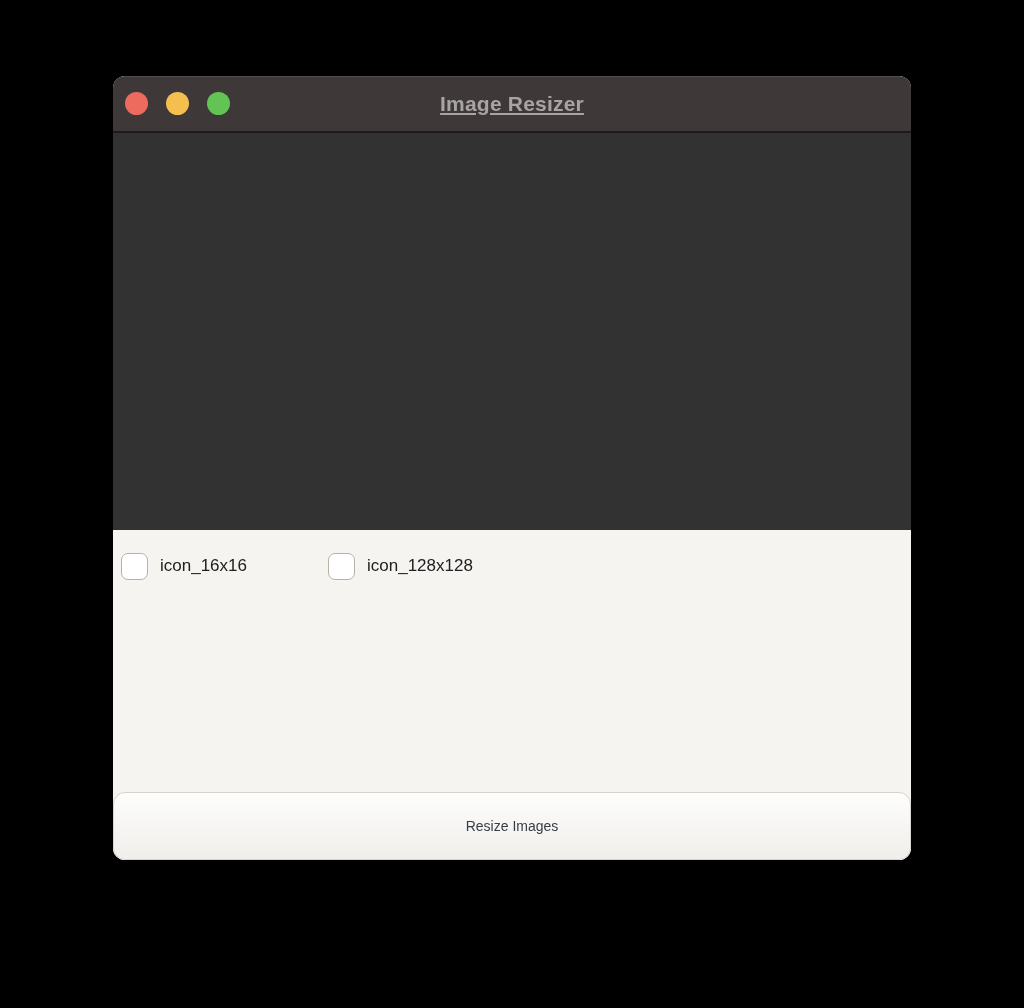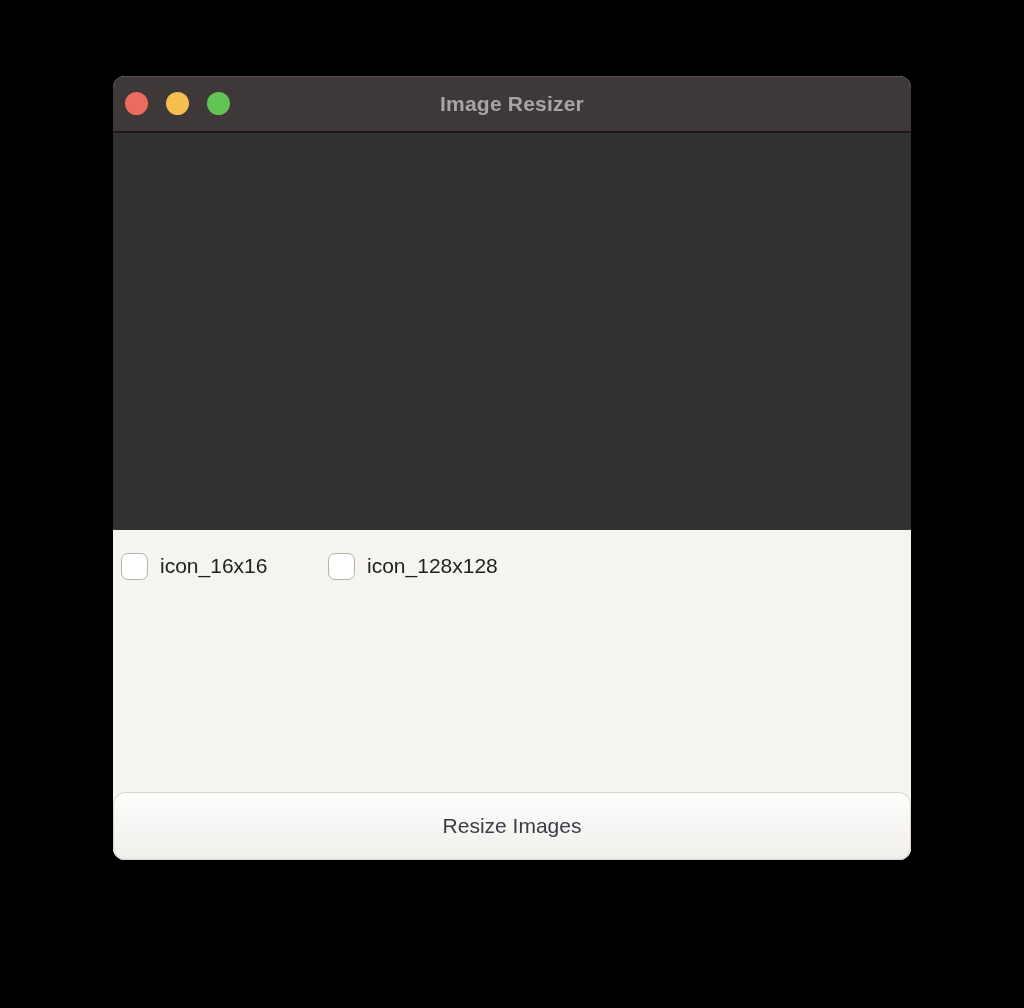--- a/index.html
+++ b/index.html
@@ -48,20 +48,21 @@
   .light {
     width: 23px;
     height: 23px;
     border-radius: 50%;
   }
   .window-title {
     font-size: 21px;
     font-weight: bold;
     color: #a8a4a5;
     letter-spacing: 0.2px;
+    text-decoration: underline;
   }
   
   .dropzone {
     flex: 1 1 auto;
     background: #323233;
   }
   
   .panel {
     position: relative;
     flex: 0 0 330px;
@@ -84,37 +85,37 @@
     width: 27px;
     height: 27px;
     margin: 0 12px 0 0;
     background: #ffffff;
     border: 1.5px solid #b7b1a8;
     border-radius: 7px;
     box-sizing: border-box;
     flex: 0 0 auto;
   }
   .option-label {
-    font-size: 21px;
+    font-size: 17px;
     color: #212121;
     white-space: nowrap;
   }
   
   .resize-button {
     position: absolute;
     left: 0;
     right: 0;
     bottom: 0;
     height: 68px;
     border: 1px solid #d7d3cc;
     border-radius: 12px;
     box-sizing: border-box;
     background: linear-gradient(to bottom, #fdfdfc 0%, #f6f5f3 55%, #f0efeb 100%);
     font-family: "Liberation Sans", sans-serif;
-    font-size: 21px;
+    font-size: 14px;
     color: #363d44;
     display: flex;
     align-items: center;
     justify-content: center;
     cursor: pointer;
   }
 </style>
 </head>
 <body>
 

